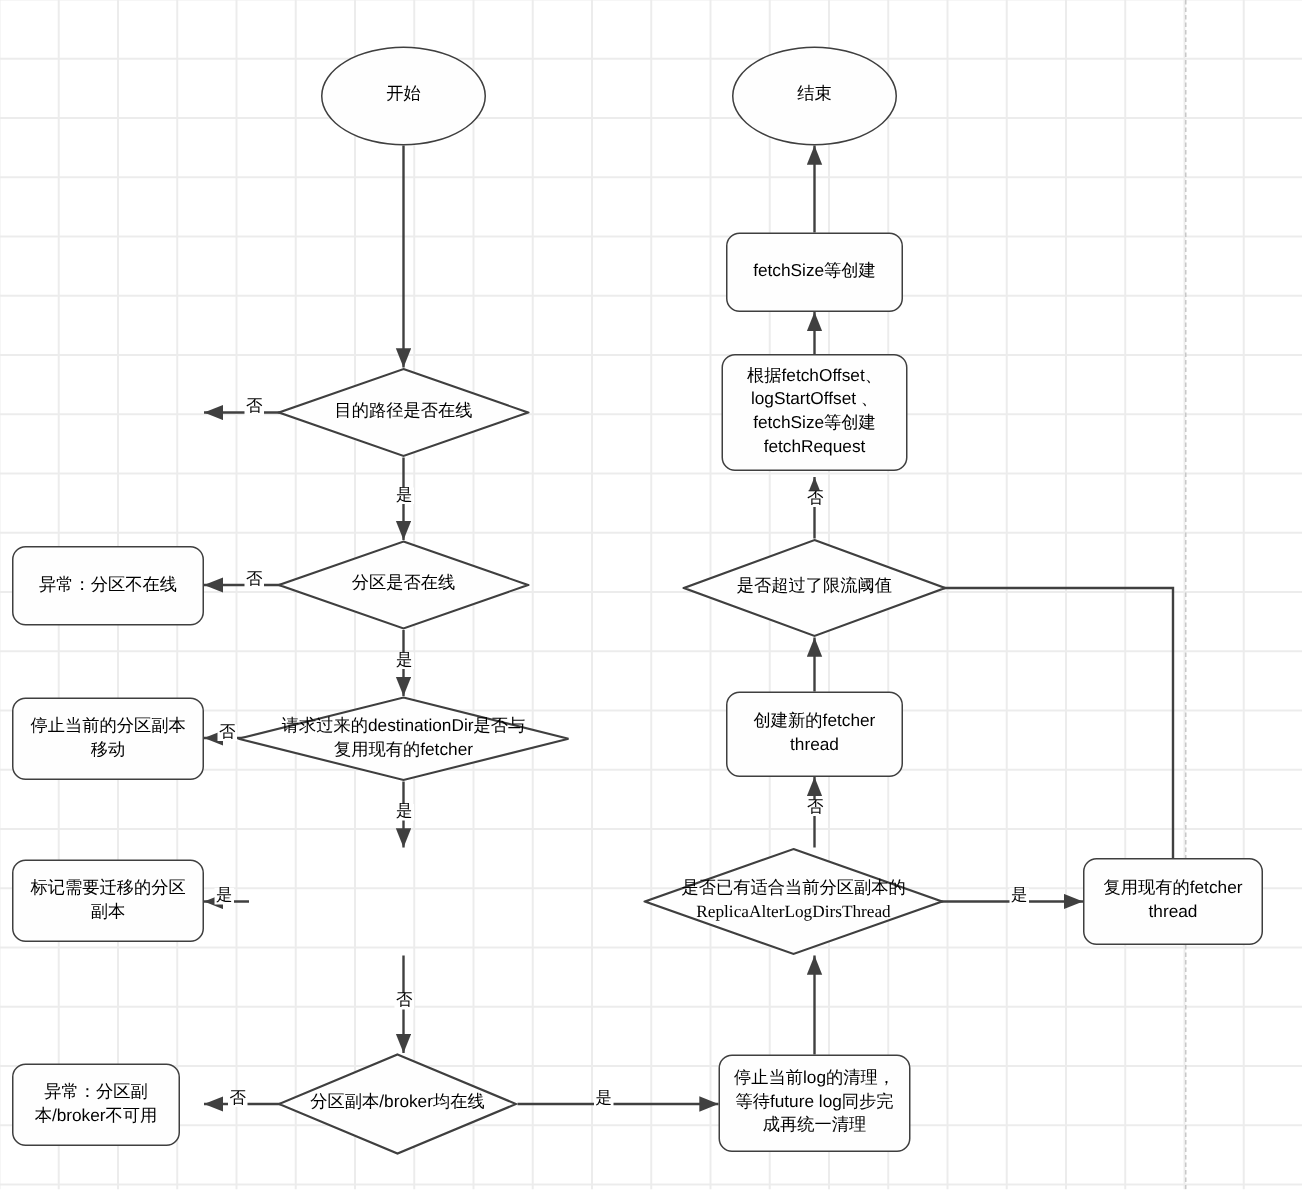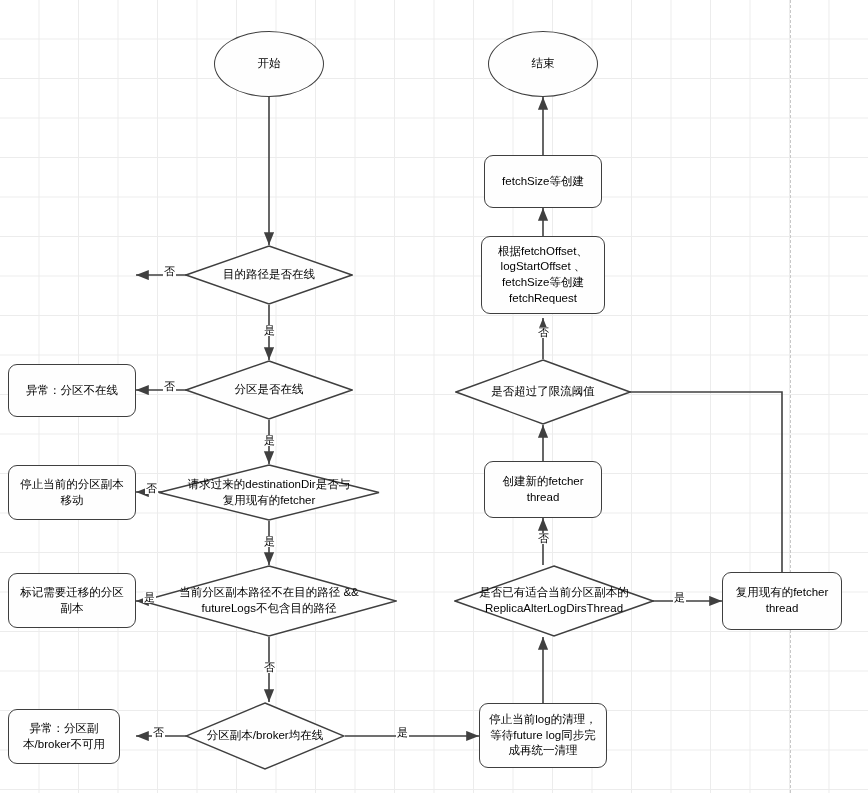--- a/index.html
+++ b/index.html
@@ -174,27 +174,20 @@
     </svg>
     <span class="decision-label">请求过来的destinationDir是否与
 复用现有的fetcher</span>
   </div>
 
   <div class="node box" style="left:8px; top:465px; width:128px; height:55px;">
     <span>停止当前的分区副本
 移动</span>
   </div>
 
-  <div class="node decision" style="left:141px; top:565px; width:256px; height:72px;">
-    <svg class="decision-shape" viewBox="0 0 256 72" preserveAspectRatio="none">
-      <polygon points="128,1 255,36 128,71 1,36" fill="#fefefe" stroke="#3f3f3f" stroke-width="1.4"></polygon>
-    </svg>
-    <span class="decision-label">当前分区副本路径不在目的路径 &amp;&amp;
-futureLogs不包含目的路径</span>
-  </div>
 
   <div class="node box" style="left:8px; top:573px; width:128px; height:55px;">
     <span>标记需要迁移的分区
 副本</span>
   </div>
 
   <div class="node decision" style="left:185px; top:702px; width:160px; height:68px;">
     <svg class="decision-shape" viewBox="0 0 160 68" preserveAspectRatio="none">
       <polygon points="80,1 159,34 80,67 1,34" fill="#fefefe" stroke="#3f3f3f" stroke-width="1.4"></polygon>
     </svg>
@@ -205,21 +198,21 @@
     <span>异常：分区副
 本/broker不可用</span>
   </div>
 
   <div class="node box" style="left:479px; top:703px; width:128px; height:65px;">
     <span>停止当前log的清理，
 等待future log同步完
 成再统一清理</span>
   </div>
 
-  <div class="node decision" style="left:454px; top:565px; width:200px; height:72px;">
+  <div class="node decision" style="left:429px; top:565px; width:200px; height:72px;font-family:Liberation Serif, serif;">
     <svg class="decision-shape" viewBox="0 0 200 72" preserveAspectRatio="none">
       <polygon points="100,1 199,36 100,71 1,36" fill="#fefefe" stroke="#3f3f3f" stroke-width="1.4"></polygon>
     </svg>
     <span class="decision-label">是否已有适合当前分区副本的
 ReplicaAlterLogDirsThread</span>
   </div>
 
   <div class="node box" style="left:722px; top:572px; width:120px; height:58px;">
     <span>复用现有的fetcher
 thread</span>

